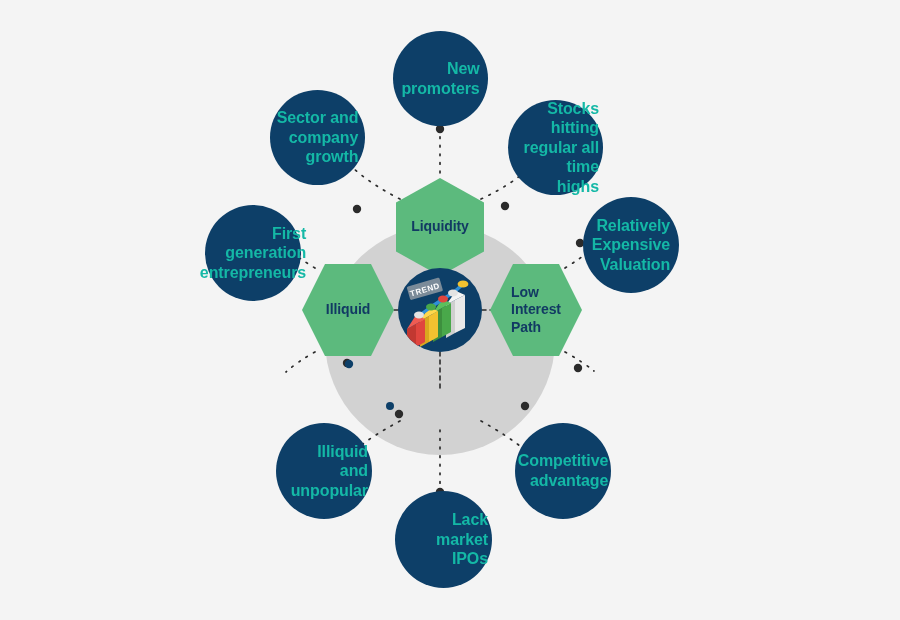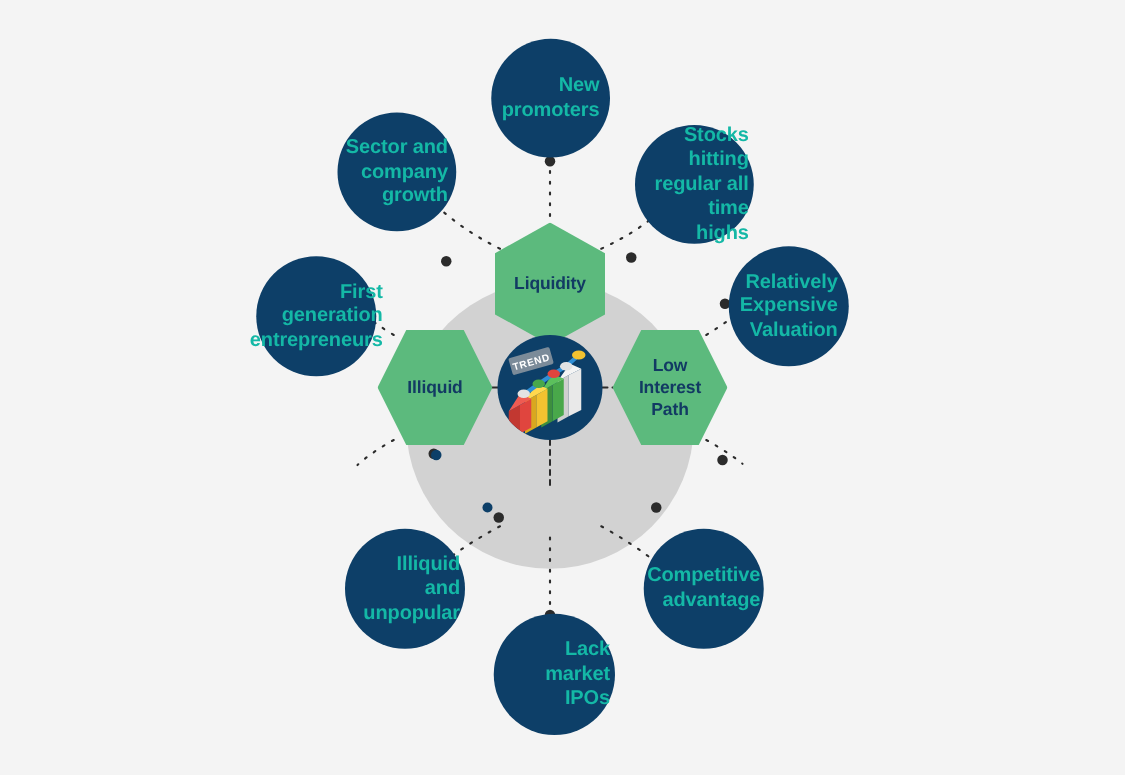--- a/index.html
+++ b/index.html
@@ -35,21 +35,21 @@
     background: #d2d2d2;
   }
 
   
   .hex {
     position: absolute;
     background: #5cba7d;
     display: flex;
     align-items: center;
     justify-content: center;
-    text-align: center;
+    text-align: left;
   }
   .hex.pointy {
     clip-path: polygon(50% 0%, 100% 25%, 100% 75%, 50% 100%, 0% 75%, 0% 25%);
   }
   .hex.flat {
     clip-path: polygon(25% 0%, 75% 0%, 100% 50%, 75% 100%, 25% 100%, 0% 50%);
   }
   .hex-label {
     color: #123a63;
     font-size: 14px;

